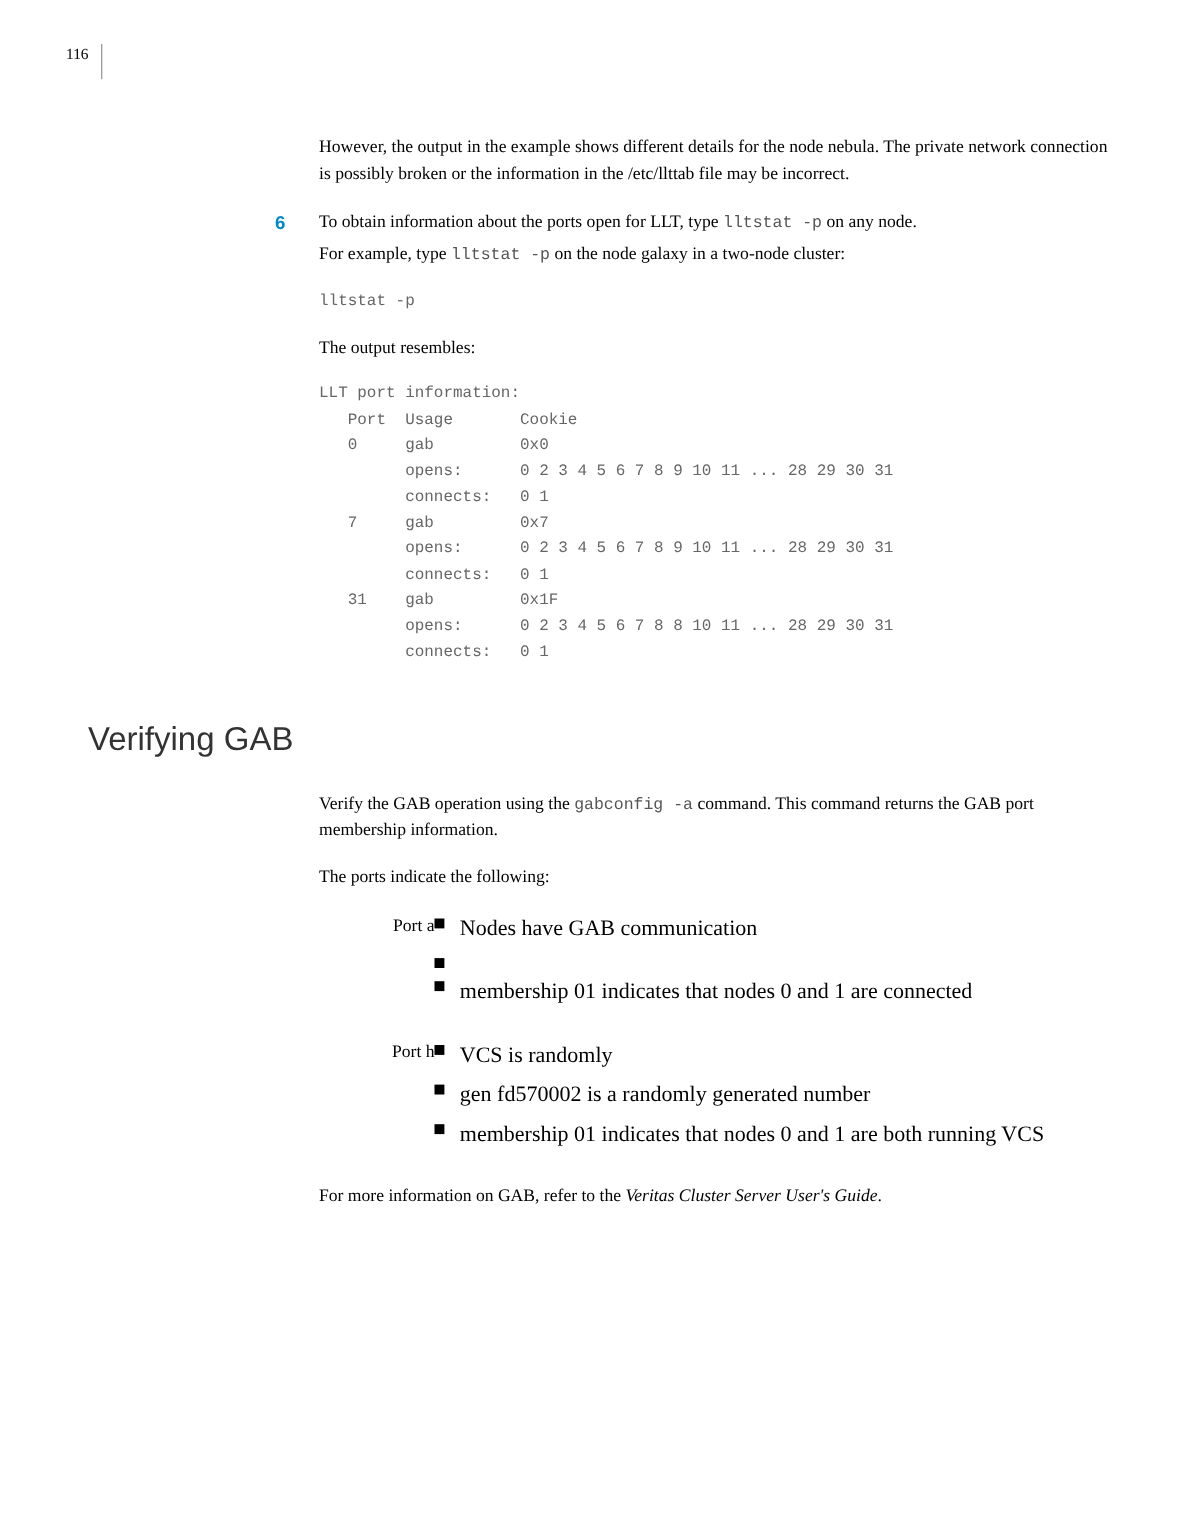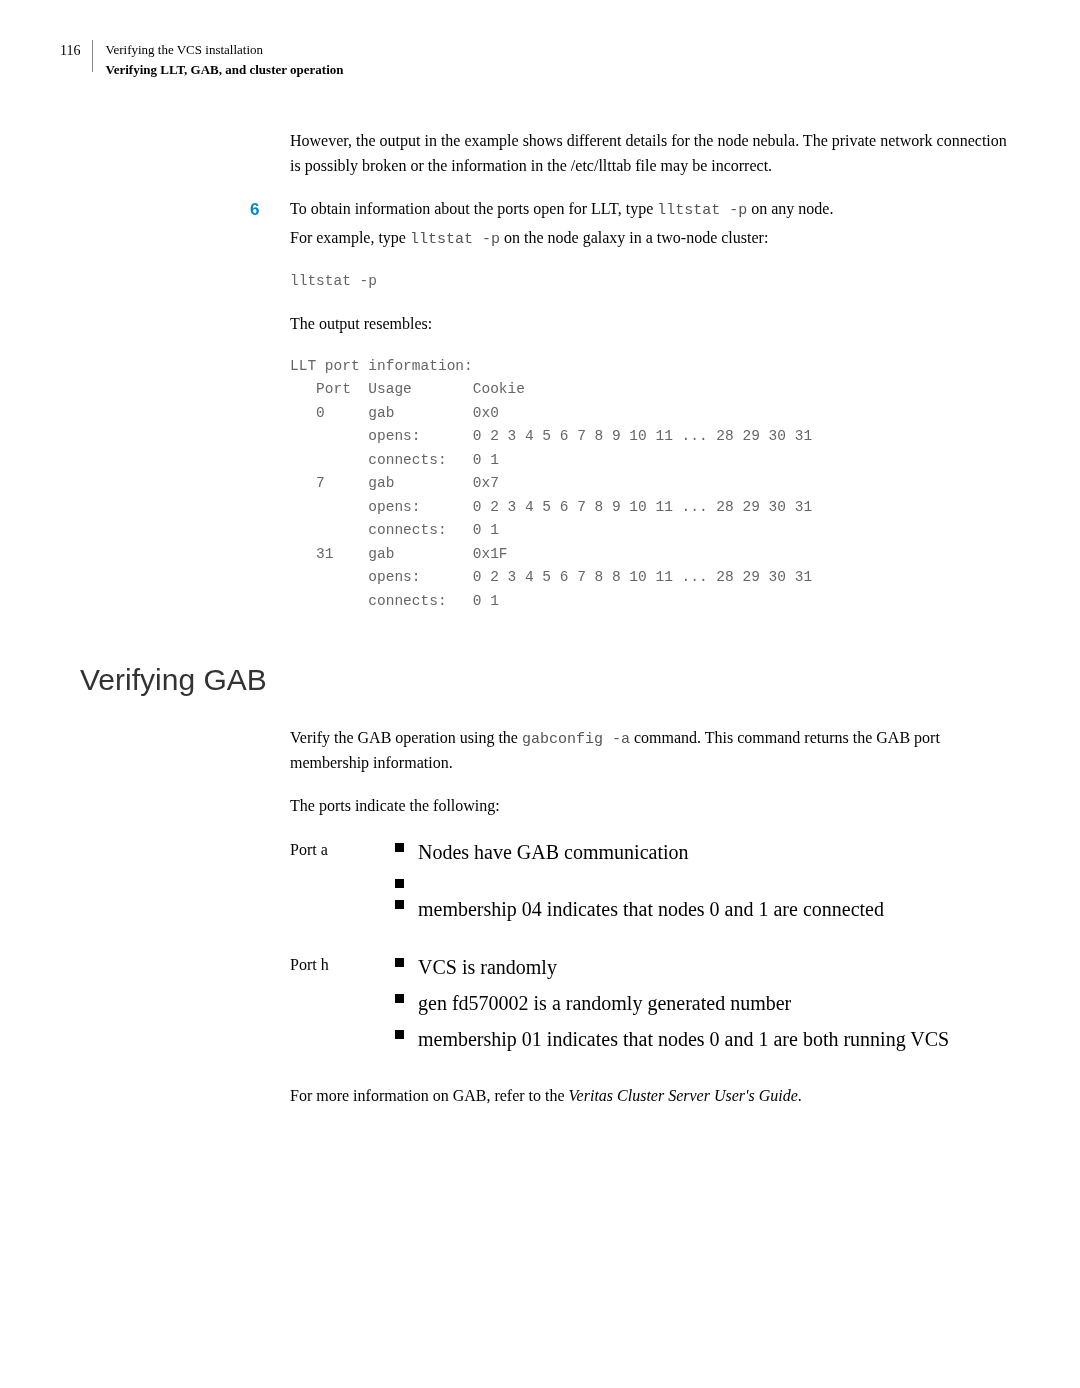--- a/index.html
+++ b/index.html
@@ -92,20 +92,21 @@
       font-family: Arial, Helvetica, sans-serif;
       font-size: 30px;
       font-weight: normal;
       color: #333;
       margin-left: 40px;
       margin-bottom: 24px;
     }
     .port-table {
       margin-left: 250px;
       margin-bottom: 24px;
+      text-align: right;
     }
     .port-row {
       display: flex;
       margin-bottom: 22px;
     }
     .port-label {
       width: 105px;
       font-size: 16px;
       padding-top: 1px;
     }
@@ -131,24 +132,20 @@
     .italic {
       font-style: italic;
     }
   </style>
 </head>
 <body>
 
 <div class="header">
   <span class="page-num">116</span>
   <div class="header-separator"></div>
-  <div class="header-text">
-    <div class="header-title">Verifying the VCS installation</div>
-    <div class="header-sub">Verifying LLT, GAB, and cluster operation</div>
-  </div>
 </div>
 
 <div class="body-text">However, the output in the example shows different details for the node nebula. The private network connection is possibly broken or the information in the /etc/llttab file may be incorrect.</div>
 
 <div class="step-row">
   <div class="step-num">6</div>
   <div class="step-text">
     <span>To obtain information about the ports open for LLT, type </span><span class="mono">lltstat -p</span><span> on any node.</span>
   </div>
 </div>
@@ -187,21 +184,21 @@
     <div class="port-list">
       <div class="port-item">
         <div class="bullet"></div>
         <div class="port-text">Nodes have GAB communication</div>
       </div>
       <div class="port-item">
         <div class="bullet"></div>
       </div>
       <div class="port-item">
         <div class="bullet"></div>
-        <div class="port-text">membership 04 indicates that nodes 0 and 1 are connected</div>
+        <div class="port-text">membership 01 indicates that nodes 0 and 1 are connected</div>
       </div>
     </div>
   </div>
   <div class="port-row">
     <div class="port-label">Port h</div>
     <div class="port-list">
       <div class="port-item">
         <div class="bullet"></div>
         <div class="port-text">VCS is randomly</div>
       </div>

